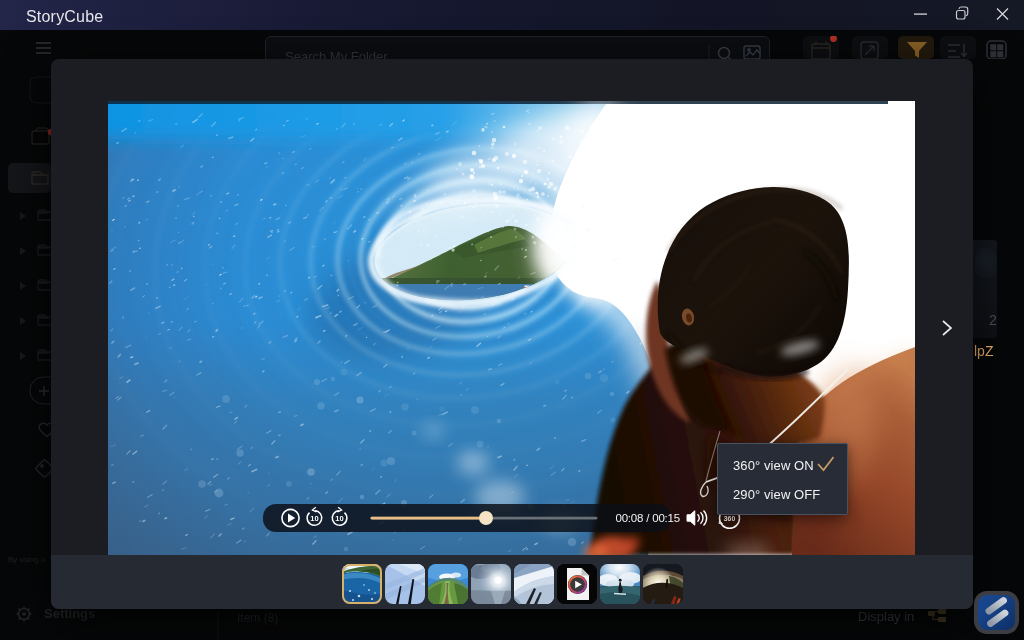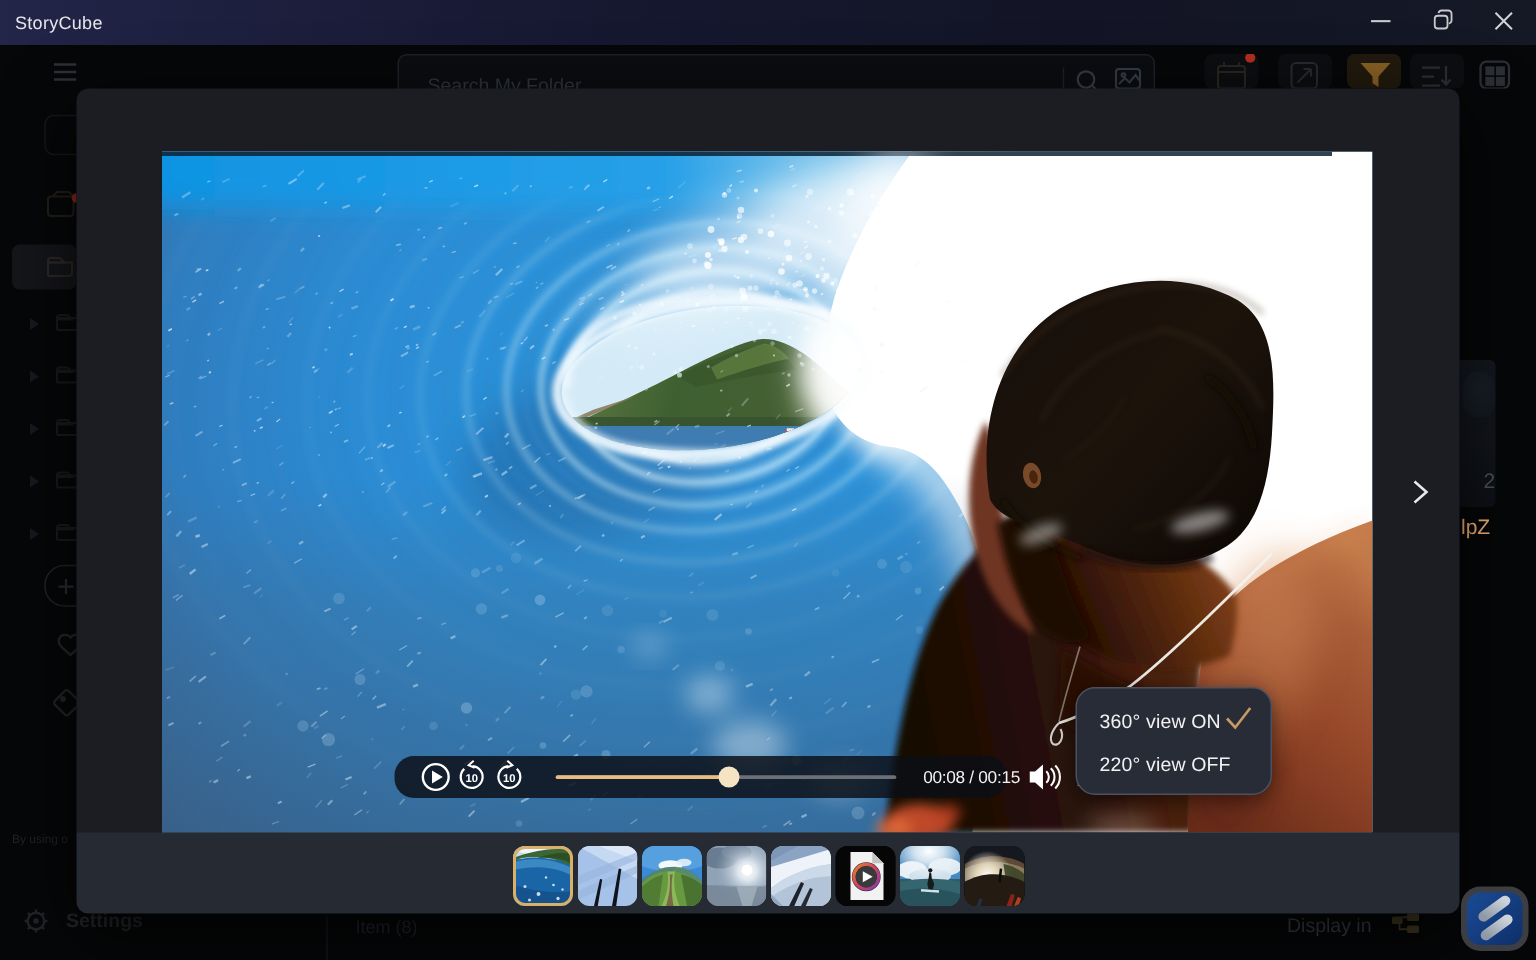--- a/index.html
+++ b/index.html
@@ -1,32 +1,32 @@
 <!DOCTYPE html>
 <html><head><meta charset="utf-8">
 <style>
 *{margin:0;padding:0;box-sizing:border-box}
 html,body{width:1024px;height:640px;overflow:hidden;background:#060708;font-family:"Liberation Sans",sans-serif}
 #stage{position:relative;width:1024px;height:640px}
 .abs{position:absolute}
 
 #tbar{left:0;top:0;width:1024px;height:30px;background:linear-gradient(90deg,#232549 0%,#1b1d3a 22%,#15172e 45%,#131526 70%,#151825 100%)}
-#tbar .t{position:absolute;left:10px;top:8px;font-size:12px;color:#e6e6ea;letter-spacing:.2px}
+#tbar .t{position:absolute;left:26px;top:8px;font-size:16px;color:#e6e6ea;letter-spacing:.2px}
 #sbox{left:265px;top:36px;width:505px;height:34px;border:1px solid #1d2129;border-radius:6px;background:#0b0d11}
 #sbox .ph{position:absolute;left:19px;top:12px;font-size:13px;color:#2f343d}
 
 #modal{left:51px;top:59px;width:922px;height:550px;background:#1b1d23;border-radius:8px;overflow:hidden;box-shadow:0 14px 48px rgba(0,0,0,.75)}
 #mhead{position:absolute;left:0;top:0;width:922px;height:42px;background:#2a2e38}
 #mhead .title{position:absolute;left:17px;top:13px;font-size:13.5px;color:#eceded;letter-spacing:-0.2px;transform:scaleX(.9);transform-origin:left center}
 #vwrap{position:absolute;left:57px;top:42px;width:807px;height:454px;background:#103a5a}
 #mstrip{position:absolute;left:0;top:496px;width:922px;height:54px;background:#262a33}
 .thumb{position:absolute;top:9px;width:40px;height:40px;border-radius:8px;overflow:hidden;background:#000}
 .thumb svg{display:block}
 #ctrl{position:absolute;left:212px;top:445px;width:408px;height:28px;background:rgba(12,15,22,.83);border-radius:13px}
-#menu{position:absolute;left:666px;top:399px;width:131px;height:72px;background:#272c37;border:1px solid #4a5160;border-radius:13px;box-shadow:0 4px 14px rgba(0,0,0,.5)}
+#menu{position:absolute;left:666px;top:384px;width:131px;height:72px;background:#272c37;border:1px solid #4a5160;border-radius:2px;box-shadow:0 4px 14px rgba(0,0,0,.5)}
 #menu .row{position:absolute;left:15px;font-size:13px;color:#f2f2f2;letter-spacing:0.1px}
 
 #logo{left:974px;top:591px;width:45px;height:43px;border-radius:13px;background:#3c3e43;padding:4px}
 #logo .inner{width:37px;height:35px;border-radius:9px;background:linear-gradient(135deg,#1a4a94 0%,#153f82 45%,#0d2f68 100%);position:relative;overflow:hidden}
 .dimtxt{color:#35383f;position:absolute}
 </style></head><body>
 <div id="stage">
 <div id="tbar" class="abs">
       <span class="t">StoryCube</span>
       <svg class="abs" style="left:908px;top:0" width="116" height="30">
@@ -1099,21 +1099,21 @@
 <path d="M440.5,6.4 a10.8,10.8 0 0 1 0,15.2"></path>
 </g>
 <circle cx="466.5" cy="14.3" r="10" fill="none" stroke="#fff" stroke-width="1.5"></circle>
 <text x="466.5" y="16.8" font-size="6.8" font-weight="bold" fill="#fff" text-anchor="middle">360</text>
 <path d="M460,20.2 a10,10 0 0 1 -3.4,-3.4 M456.6,16.8 l-0.6,2.6 2.6,-0.4" stroke="#fff" stroke-width="1" fill="none"></path>
 <path d="M473,8.4 a10,10 0 0 1 3.4,3.4 M476.4,11.8 l0.6,-2.6 -2.6,0.4" stroke="#fff" stroke-width="1" fill="none"></path>
 </svg>
       </div>
       <div id="menu">
 <div class="row" style="top:14px">360° view ON</div>
-<div class="row" style="top:43px">220° view OFF</div>
+<div class="row" style="top:43px">290° view OFF</div>
 <svg class="abs" style="left:97px;top:11px" width="22" height="18">
           <path d="M3,9 l5.5,6 10,-13" fill="none" stroke="#c79a62" stroke-width="1.8"></path>
         </svg>
 </div>
       <div id="mstrip">
         <div class="thumb" style="left:291px;outline:2px solid #d9b06a;outline-offset:-2px">
           <svg width="40" height="40" viewBox="0 0 40 40">
 <rect width="40" height="40" fill="#1d6dae"></rect>
 <rect y="0" width="40" height="9" fill="#bfe0f0"></rect>
 <path d="M0,3 C8,1 20,1 28,4 L16,7 Z" fill="#eef7fb"></path>

